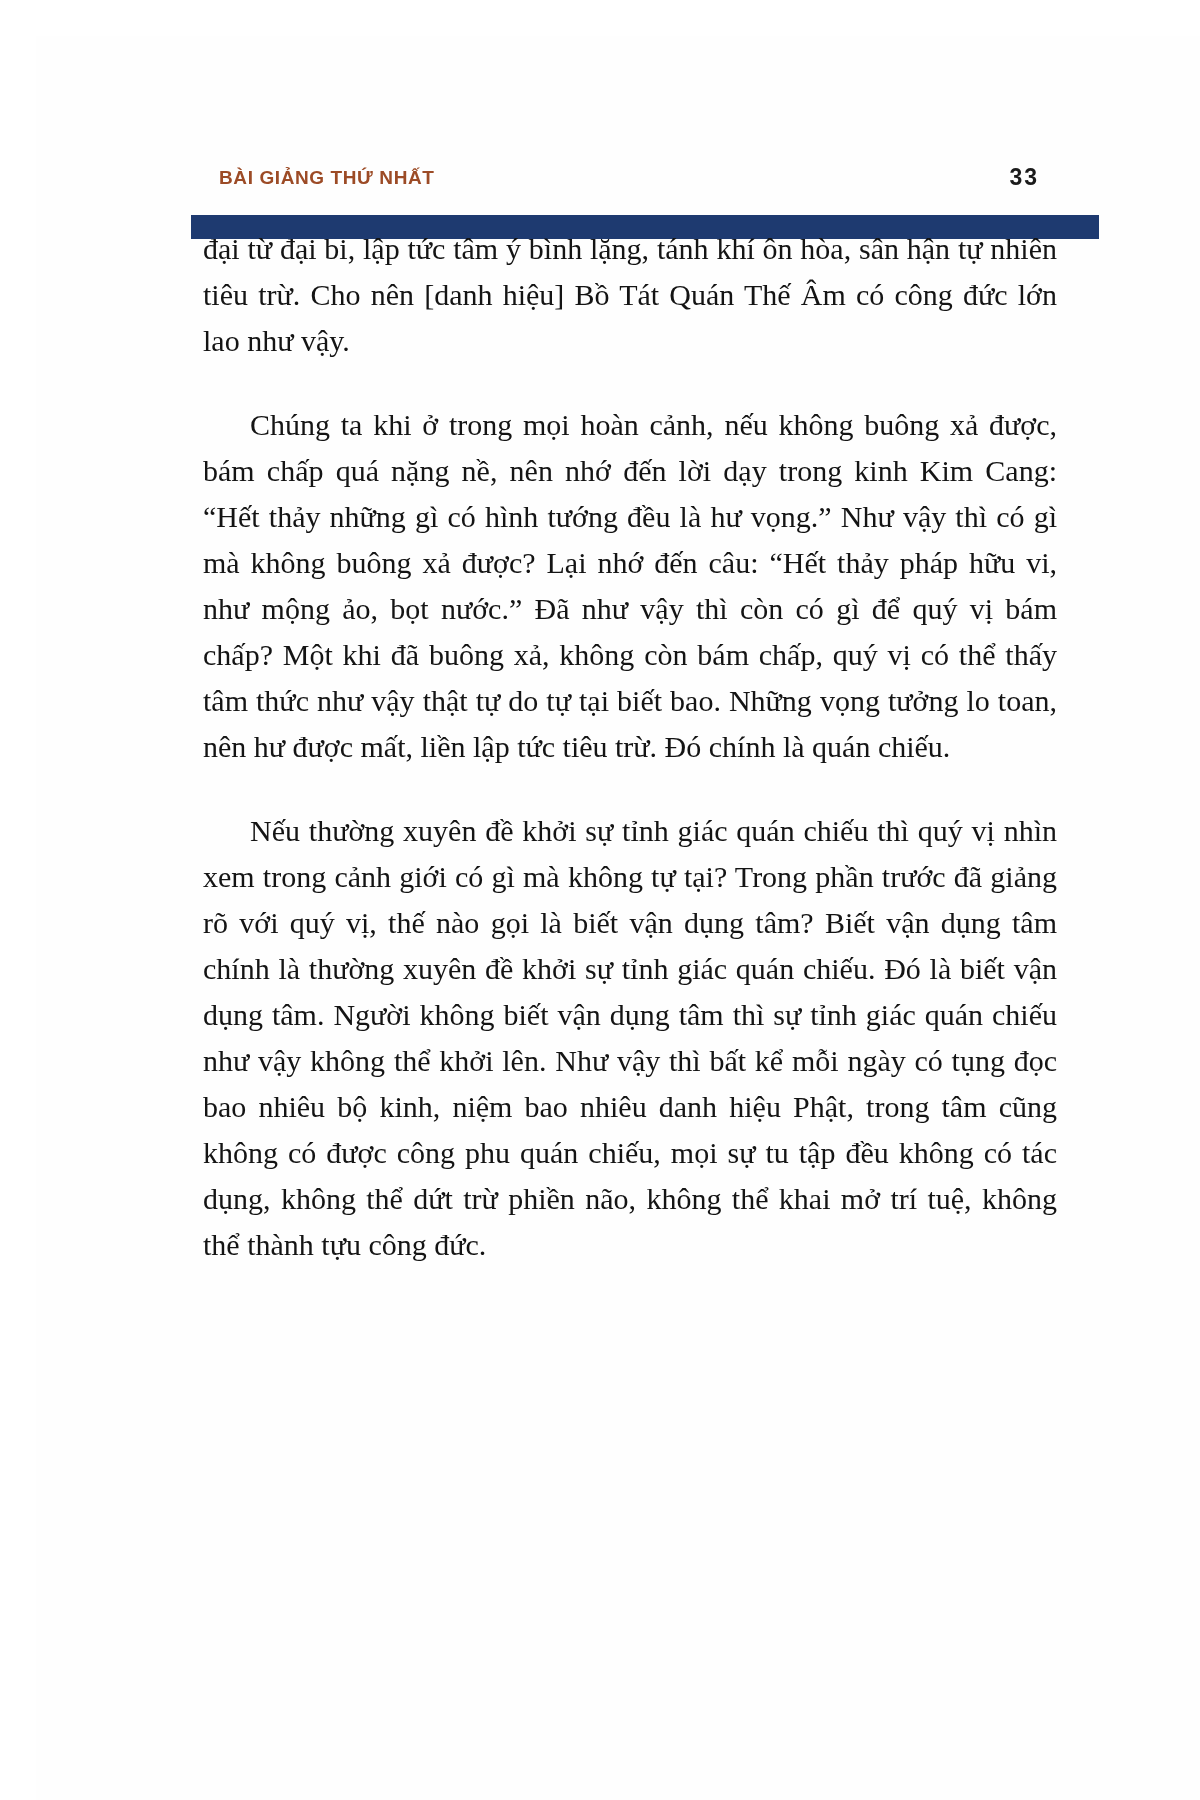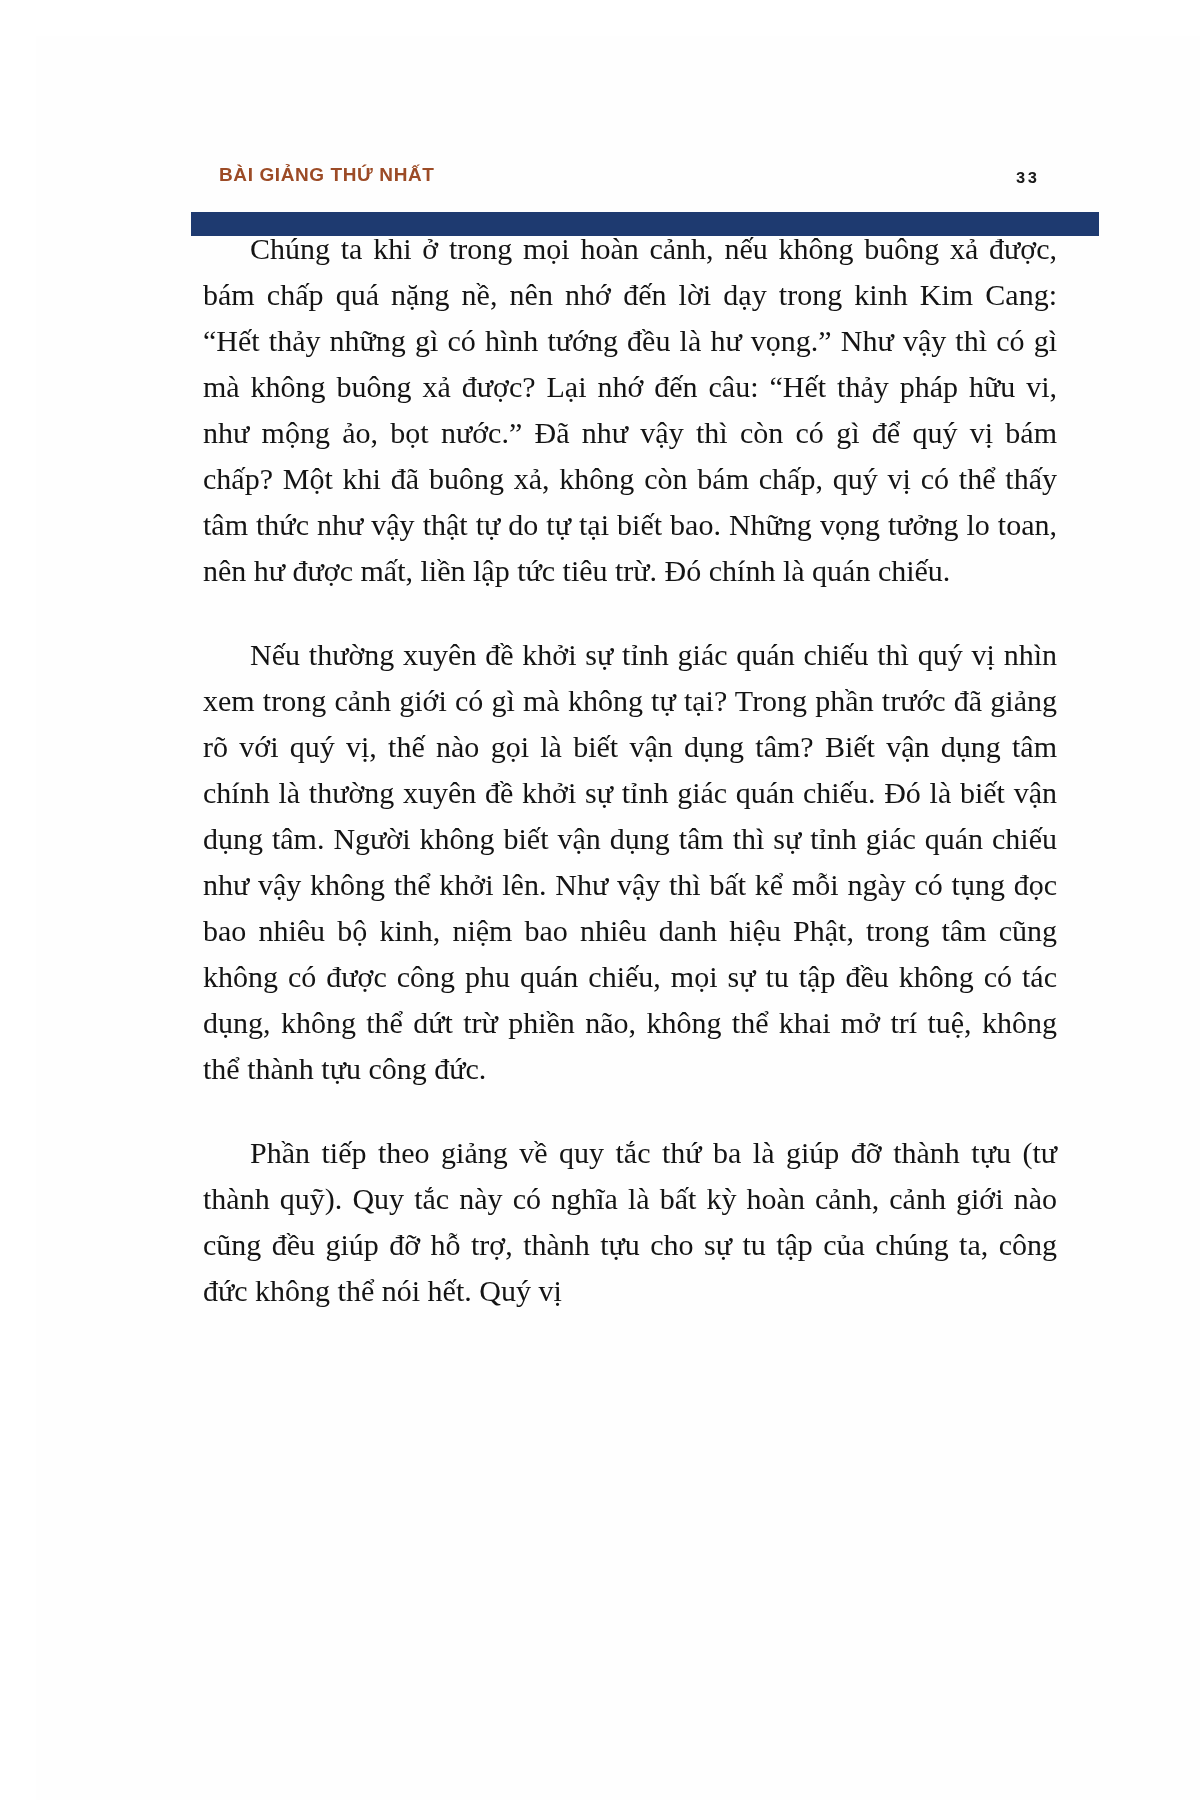--- a/index.html
+++ b/index.html
@@ -32,23 +32,23 @@
   .running-title {
     font-family: "Liberation Sans", sans-serif;
     font-weight: 700;
     font-size: 19px;
     letter-spacing: 0.6px;
     color: var(--title-color);
     text-transform: uppercase;
     padding-bottom: 6px;
   }
   .page-number {
-    font-family: Liberation Mono, monospace;
+    font-family: Liberation Sans, sans-serif;
     font-weight: 700;
-    font-size: 16px;
+    font-size: 23px;
     letter-spacing: 2px;
     color: #1b1b1b;
     padding-bottom: 4px;
   }
   .header-rule {
     width: 908px;
     height: 5px;
     background: var(--rule-color);
     margin-top: 2px;
   }
@@ -73,18 +73,18 @@
 
   <header class="page-header">
     <div class="header-row">
       <div class="running-title">BÀI GIẢNG THỨ NHẤT</div>
       <div class="page-number">33</div>
     </div>
     <div class="header-rule"></div>
   </header>
 
   <main class="page-body">
+    <p>đại từ đại bi, lập tức tâm ý bình lặng, tánh khí ôn hòa, sân hận tự nhiên tiêu trừ. Cho nên [danh hiệu] Bồ Tát Quán Thế Âm có công đức lớn lao như vậy.</p>
     <p class="indent">Chúng ta khi ở trong mọi hoàn cảnh, nếu không buông xả được, bám chấp quá nặng nề, nên nhớ đến lời dạy trong kinh Kim Cang: “Hết thảy những gì có hình tướng đều là hư vọng.” Như vậy thì có gì mà không buông xả được? Lại nhớ đến câu: “Hết thảy pháp hữu vi, như mộng ảo, bọt nước.” Đã như vậy thì còn có gì để quý vị bám chấp? Một khi đã buông xả, không còn bám chấp, quý vị có thể thấy tâm thức như vậy thật tự do tự tại biết bao. Những vọng tưởng lo toan, nên hư được mất, liền lập tức tiêu trừ. Đó chính là quán chiếu.</p>
     <p class="indent">Nếu thường xuyên đề khởi sự tỉnh giác quán chiếu thì quý vị nhìn xem trong cảnh giới có gì mà không tự tại? Trong phần trước đã giảng rõ với quý vị, thế nào gọi là biết vận dụng tâm? Biết vận dụng tâm chính là thường xuyên đề khởi sự tỉnh giác quán chiếu. Đó là biết vận dụng tâm. Người không biết vận dụng tâm thì sự tỉnh giác quán chiếu như vậy không thể khởi lên. Như vậy thì bất kể mỗi ngày có tụng đọc bao nhiêu bộ kinh, niệm bao nhiêu danh hiệu Phật, trong tâm cũng không có được công phu quán chiếu, mọi sự tu tập đều không có tác dụng, không thể dứt trừ phiền não, không thể khai mở trí tuệ, không thể thành tựu công đức.</p>
-    <p class="indent">Phần tiếp theo giảng về quy tắc thứ ba là giúp đỡ thành tựu (tư thành quỹ). Quy tắc này có nghĩa là bất kỳ hoàn cảnh, cảnh giới nào cũng đều giúp đỡ hỗ trợ, thành tựu cho sự tu tập của chúng ta, công đức không thể nói hết. Quý vị</p>
   </main>
 
 </div>
 
 </body></html>

